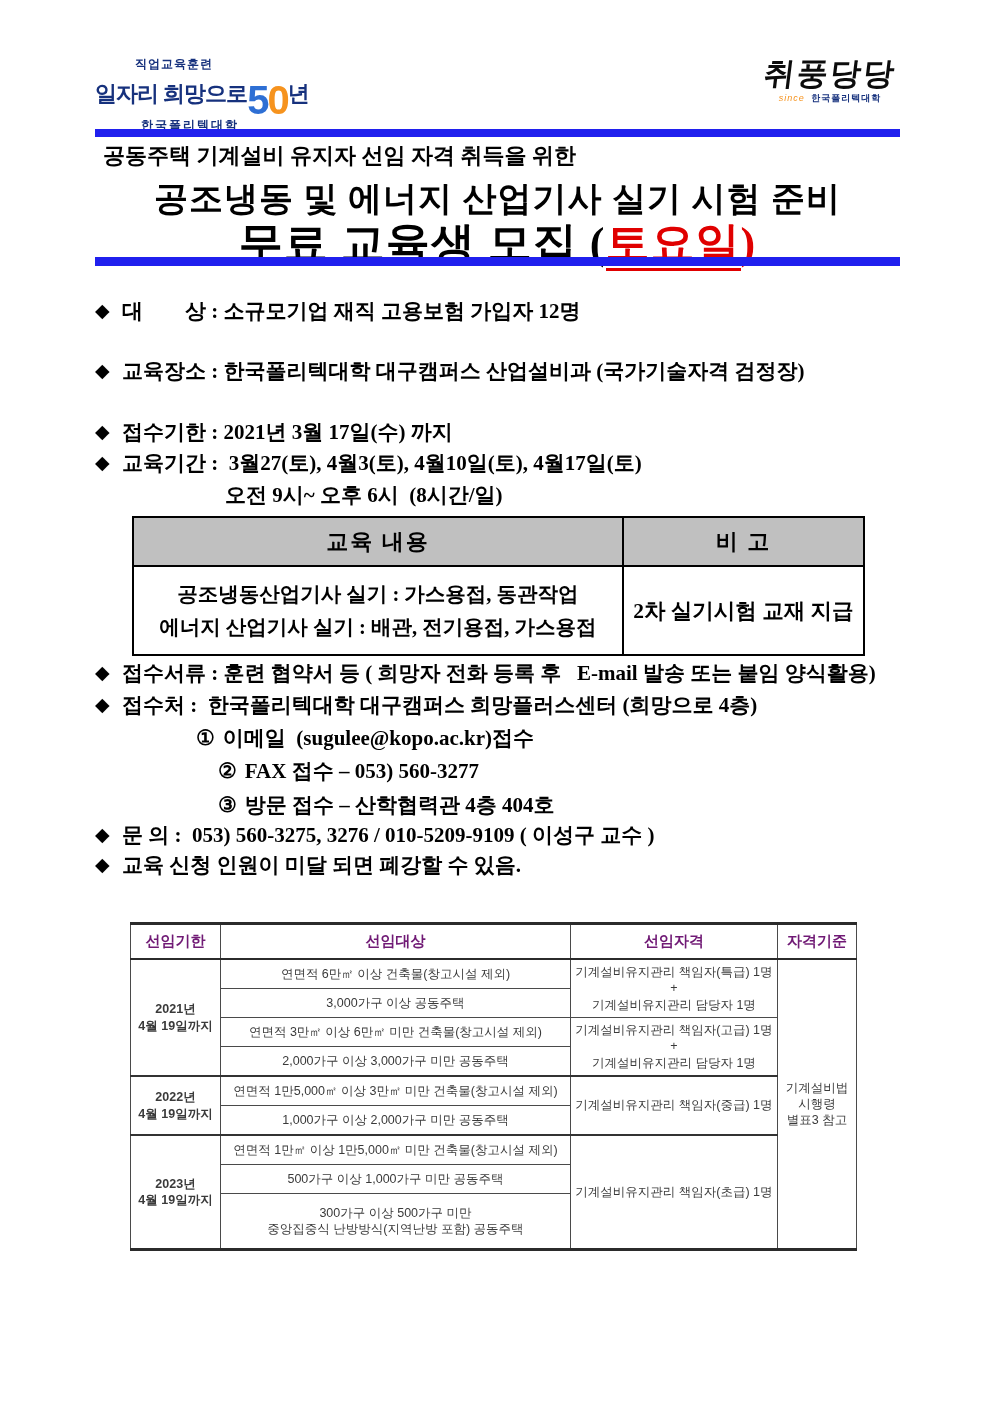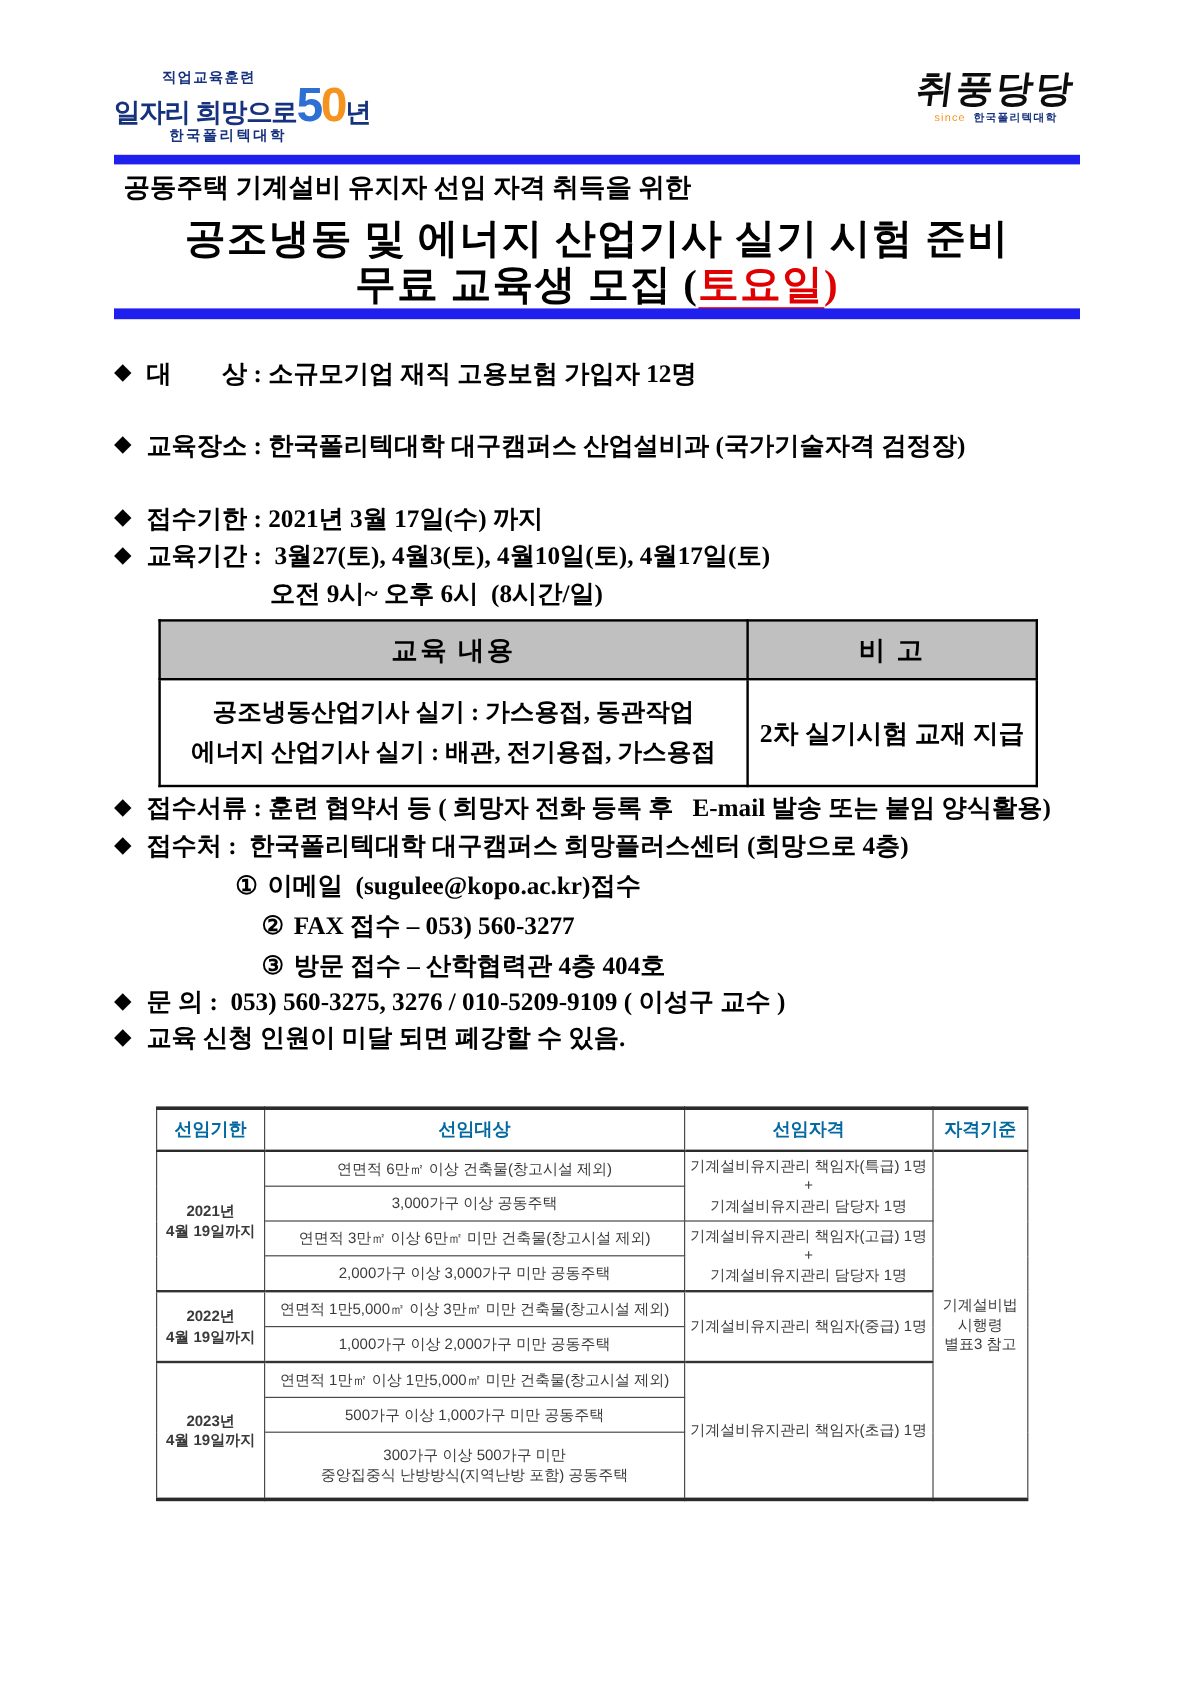--- a/index.html
+++ b/index.html
@@ -7,41 +7,41 @@
     position:relative; width:992px; height:1403px; margin:0 auto;
     background:#ffffff; overflow:hidden;
     font-family:"Liberation Serif","DejaVu Serif",serif; color:#000;
   }
   .abs { position:absolute; }
 
   
   .logo-row { top:58px; left:95px; width:805px; display:flex; justify-content:space-between; align-items:flex-start; }
   .logo-left { line-height:1; color:#16317d; }
   .logo-left .tagline { font-family:"Liberation Sans",sans-serif; font-size:12px; font-weight:bold; letter-spacing:1px; margin-left:40px; }
-  .logo-left .mainline { display:flex; align-items:flex-end; margin-top:1px; }
+  .logo-left .mainline { display:flex; align-items:flex-start; margin-top:13px; }
   .logo-left .main-prefix,.logo-left .main-suffix { font-family:"Liberation Sans",sans-serif; font-size:22px; font-weight:800; letter-spacing:-1px; }
   .digit { font-family:"Liberation Sans",sans-serif; font-size:40px; font-weight:800; line-height:0.85; letter-spacing:-2px; }
   .digit-5 { color:#2e6fd4; }
   .digit-0 { color:#f6931e; }
   .logo-left .subtitle { font-family:"Liberation Sans",sans-serif; font-size:12px; font-weight:bold; letter-spacing:2px; margin-left:46px; margin-top:2px; }
   .logo-right { text-align:center; padding-right:4px; }
   .logo-right .calligraphy { font-size:31px; font-weight:900; color:#0c0c0c; transform:skewX(-7deg); display:inline-block; letter-spacing:2px; line-height:1; }
   .logo-right .sub { font-family:"Liberation Sans",sans-serif; font-size:9px; margin-top:3px; letter-spacing:1px; }
-  .logo-right .since { color:#f6931e; margin-right:3px; }
+  .logo-right .since { color:#f6931e; font-style:italic; margin-right:3px; }
   .logo-right .org { color:#16317d; font-weight:bold; }
 
   
   .bar { left:95px; width:805px; height:8px; background:#2020ee; }
   .bar1 { top:129px; }
   .bar2 { top:257px; height:9px; }
 
   
   .eyebrow { top:141px; left:103px; font-size:22px; font-weight:700; letter-spacing:0px; white-space:pre-wrap; }
   .title-main { top:176px; left:95px; width:805px; text-align:center; font-size:34px; font-weight:700; letter-spacing:1px; }
-  .title-sub { top:214px; left:95px; width:805px; text-align:center; font-size:34px; font-weight:700; letter-spacing:1px; }
+  .title-sub { top:214px; left:95px; width:805px; text-align:center; font-size:44px; font-weight:700; letter-spacing:1px; }
   .hl { color:#e00000; border-bottom:3px solid #e00000; padding-bottom:0px; }
   .hl-close { color:#e00000; }
 
   
   .line { left:95px; width:880px; display:flex; font-size:21px; font-weight:600; line-height:1.35; }
   .marker { width:27px; flex:0 0 27px; font-size:19px; padding-top:1px; }
   .b-text { white-space:pre-wrap; }
   .l-target { top:297px; }
   .l-place { top:357px; }
   .l-deadline { top:418px; }
@@ -67,21 +67,21 @@
   .course-note { font-size:21.5px; font-weight:600; }
   .col-content { width:67%; } .col-note { width:33%; }
 
   
   .section-title { top:887px; left:130px; font-family:"Liberation Sans",sans-serif; font-size:17px; font-weight:bold; color:#111; }
   .assign-wrap { top:922px; left:130px; }
   table.assign { border-collapse:collapse; width:727px; table-layout:fixed;
     font-family:"Liberation Sans",sans-serif; color:#3a3a3a;
     border-top:3px solid #2b2b2b; border-bottom:3px solid #2b2b2b; }
   table.assign th, table.assign td { border:1px solid #4a4a4a; text-align:center; vertical-align:middle; padding:1px 2px; }
-  table.assign thead th { height:31px; font-size:15px; font-weight:bold; color:#0369a1; border-bottom:2.5px solid #2b2b2b; }
+  table.assign thead th { height:31px; font-size:15px; font-weight:bold; color:#701a75; border-bottom:2.5px solid #2b2b2b; }
   table.assign td { font-size:12.5px; line-height:1.3; white-space:pre-line; }
   td.deadline { font-size:13px; font-weight:600; }
   tr.row-s td { height:26px; }
   tr.row-d td { height:52px; }
   tr.group-start td { border-top:2px solid #333; }
   td.criteria { font-size:13px; }
 </style>
 </head>
 <body>
 

